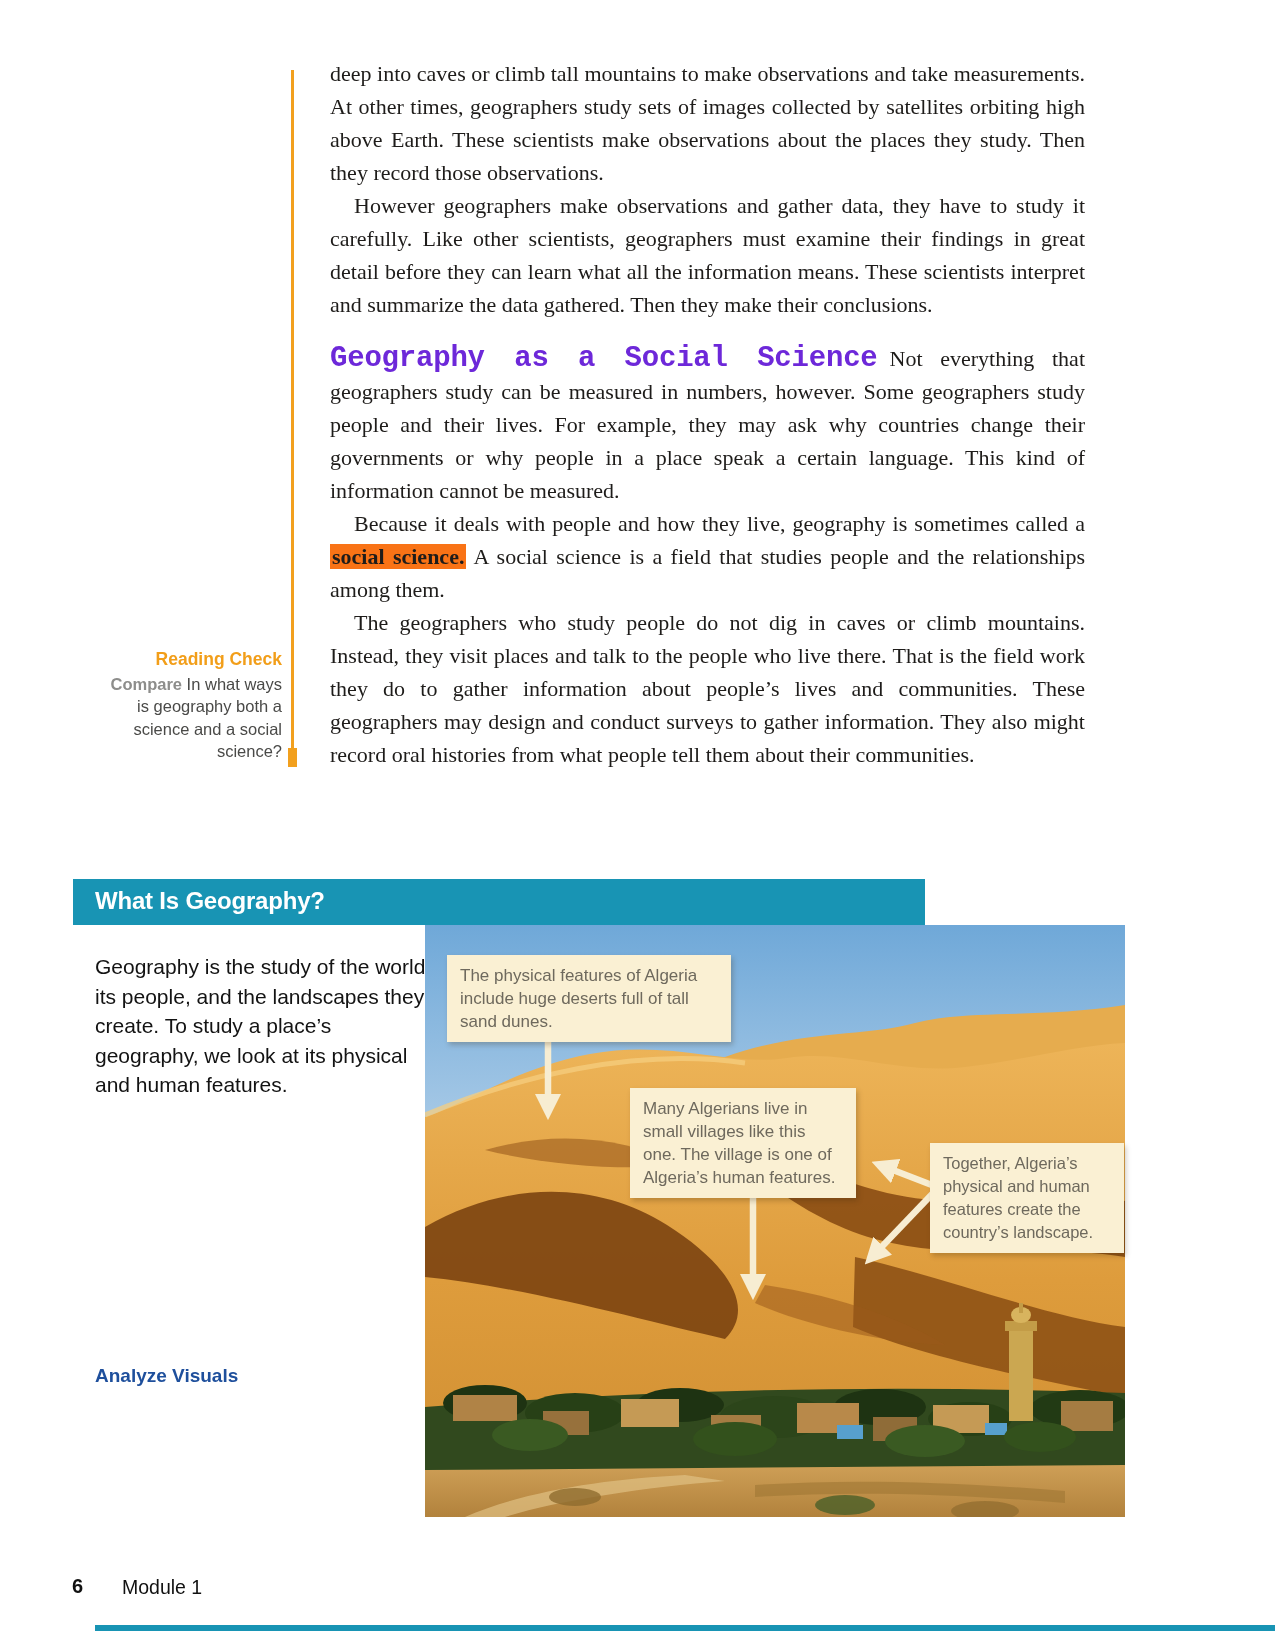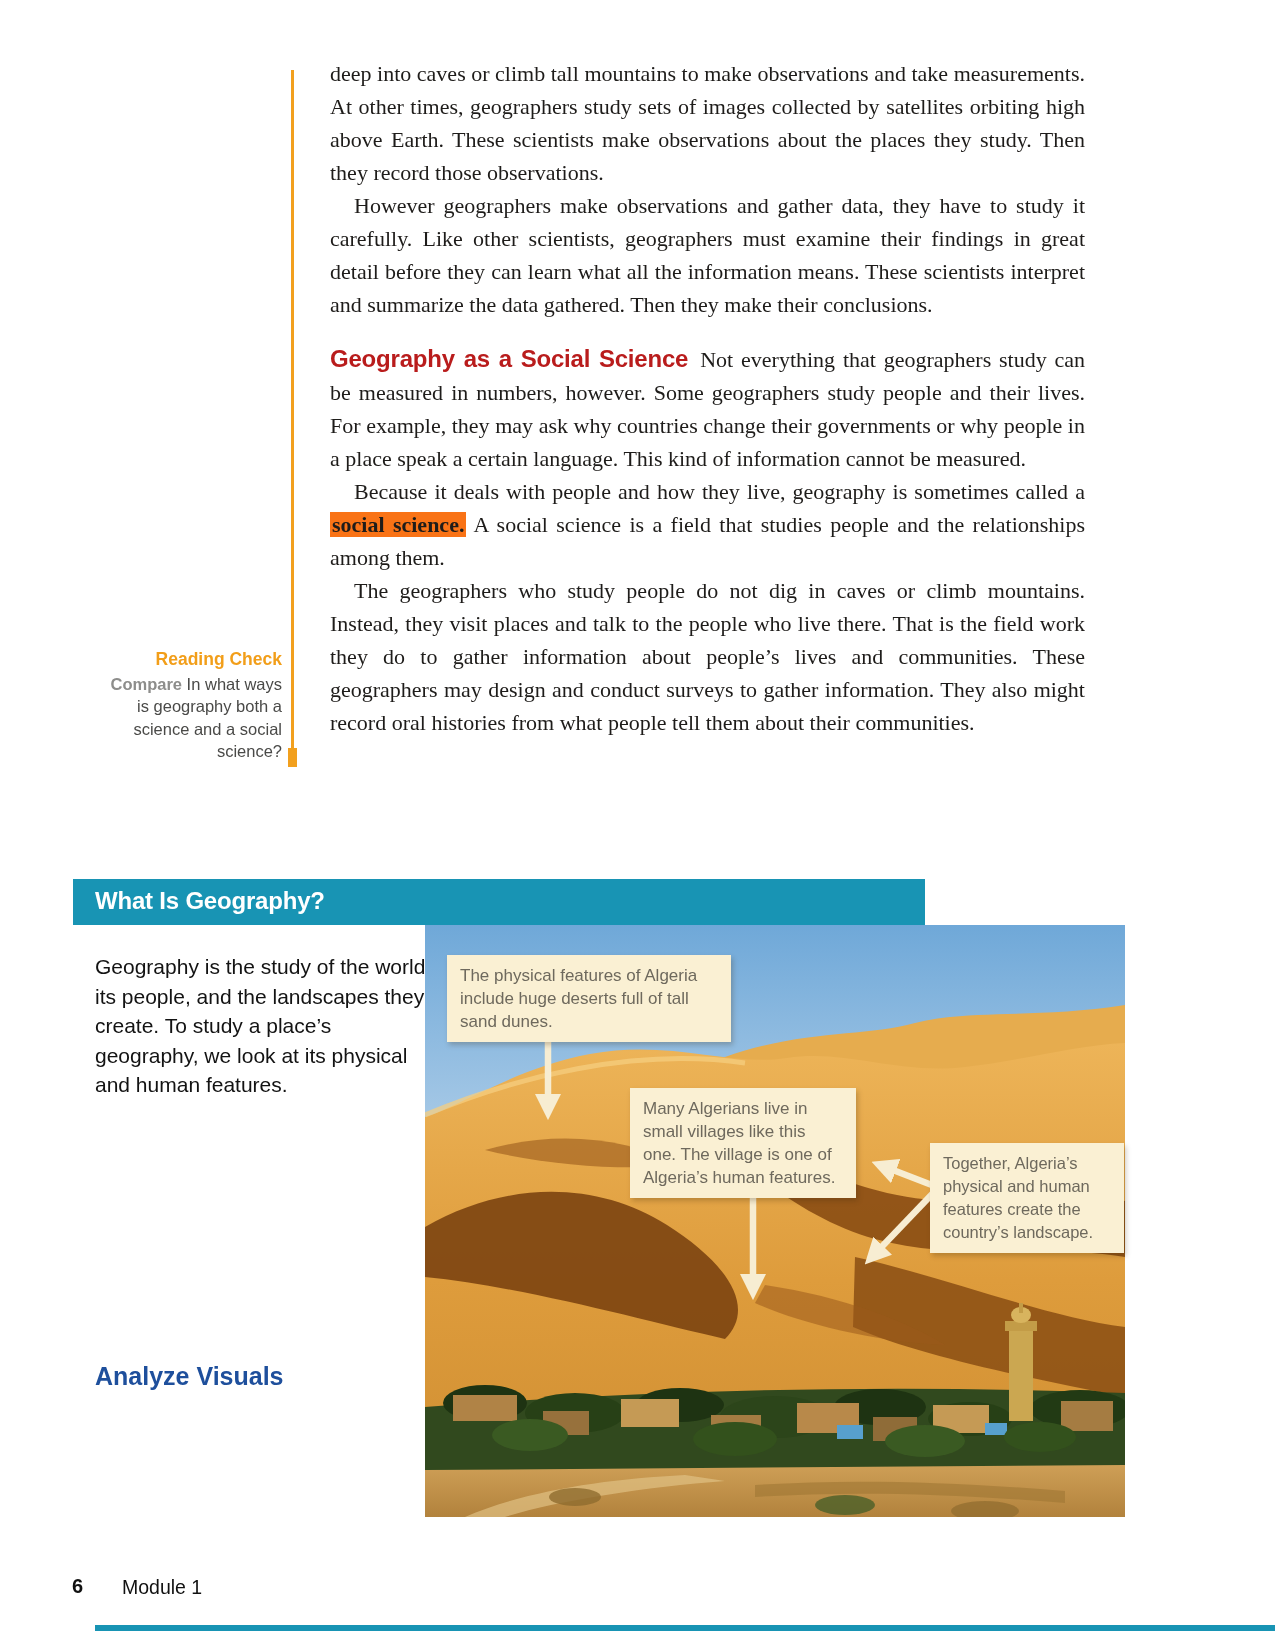--- a/index.html
+++ b/index.html
@@ -9,22 +9,22 @@
   
   .orange-rule{position:absolute;left:291px;top:70px;width:3px;height:680px;background:#F2A01E;}
   .orange-rule-end{position:absolute;left:288px;top:748px;width:9px;height:19px;background:#F2A01E;}
 
   .article{position:absolute;left:330px;top:57px;width:755px;
            font-family:"Liberation Serif",serif;font-size:22px;line-height:33px;
            color:#1E1C1A;text-align:justify;}
   .article p{margin:0;}
   .article p.ind{text-indent:24px;}
   .article p.spaced{margin-top:21px;}
-  .heading-inline{font-family:Liberation Sans, sans-serif;font-weight:bold;
-                  color:#b91c1c;font-size:24px;margin-right:12px;letter-spacing:-0.2px;}
+  .heading-inline{font-family:Liberation Mono, monospace;font-weight:bold;
+                  color:#6d28d9;font-size:29px;margin-right:12px;letter-spacing:-0.2px;}
   .key-term{font-weight:bold;background:#f97316;padding:0 2px;}
 
   
   .margin-note{position:absolute;left:102px;top:648px;width:180px;text-align:right;
                font-size:16.5px;line-height:22.5px;color:#4A4A48;}
   .rc-label{font-weight:bold;color:#F29E19;font-size:17.5px;margin-bottom:2px;}
   .rc-skill{font-weight:bold;color:#8D8D8B;margin-top:31px;}
 
   
   .feature-banner{position:absolute;left:73px;top:879px;width:852px;height:46px;background:#1894B4;}
@@ -35,21 +35,21 @@
   .photo-wrap{position:absolute;left:425px;top:925px;width:700px;height:592px;}
   .photo-wrap svg{position:absolute;left:0;top:0;}
   .arrows{pointer-events:none;z-index:3;}
 
   .callout{position:absolute;background:#FAF0D3;color:#6E695D;font-size:17px;line-height:23px;
            padding:9px 13px;z-index:4;box-shadow:2px 3px 5px rgba(60,40,10,0.25);}
   .callout1{left:447px;top:955px;width:258px;}
   .callout2{left:630px;top:1088px;width:200px;}
   .callout3{left:930px;top:1143px;width:168px;font-size:16.5px;}
 
-  .analyze{position:absolute;left:95px;top:1363px;width:312px;font-size:25px;line-height:26px;color:#131313;}
+  .analyze{position:absolute;left:95px;top:1363px;width:312px;font-size:19px;line-height:26px;color:#131313;}
   .analyze .lbl{font-weight:bold;color:#1E4F9C;margin-bottom:1px;}
 
   
   .footer-num{position:absolute;left:72px;top:1575px;font-weight:bold;font-size:20px;color:#111111;}
   .footer-mod{position:absolute;left:122px;top:1576px;font-size:19.5px;color:#111111;}
   .bottom-rule{position:absolute;left:95px;top:1625px;width:1180px;height:6px;background:#1894B4;}
 </style>
 </head>
 <body>
 

